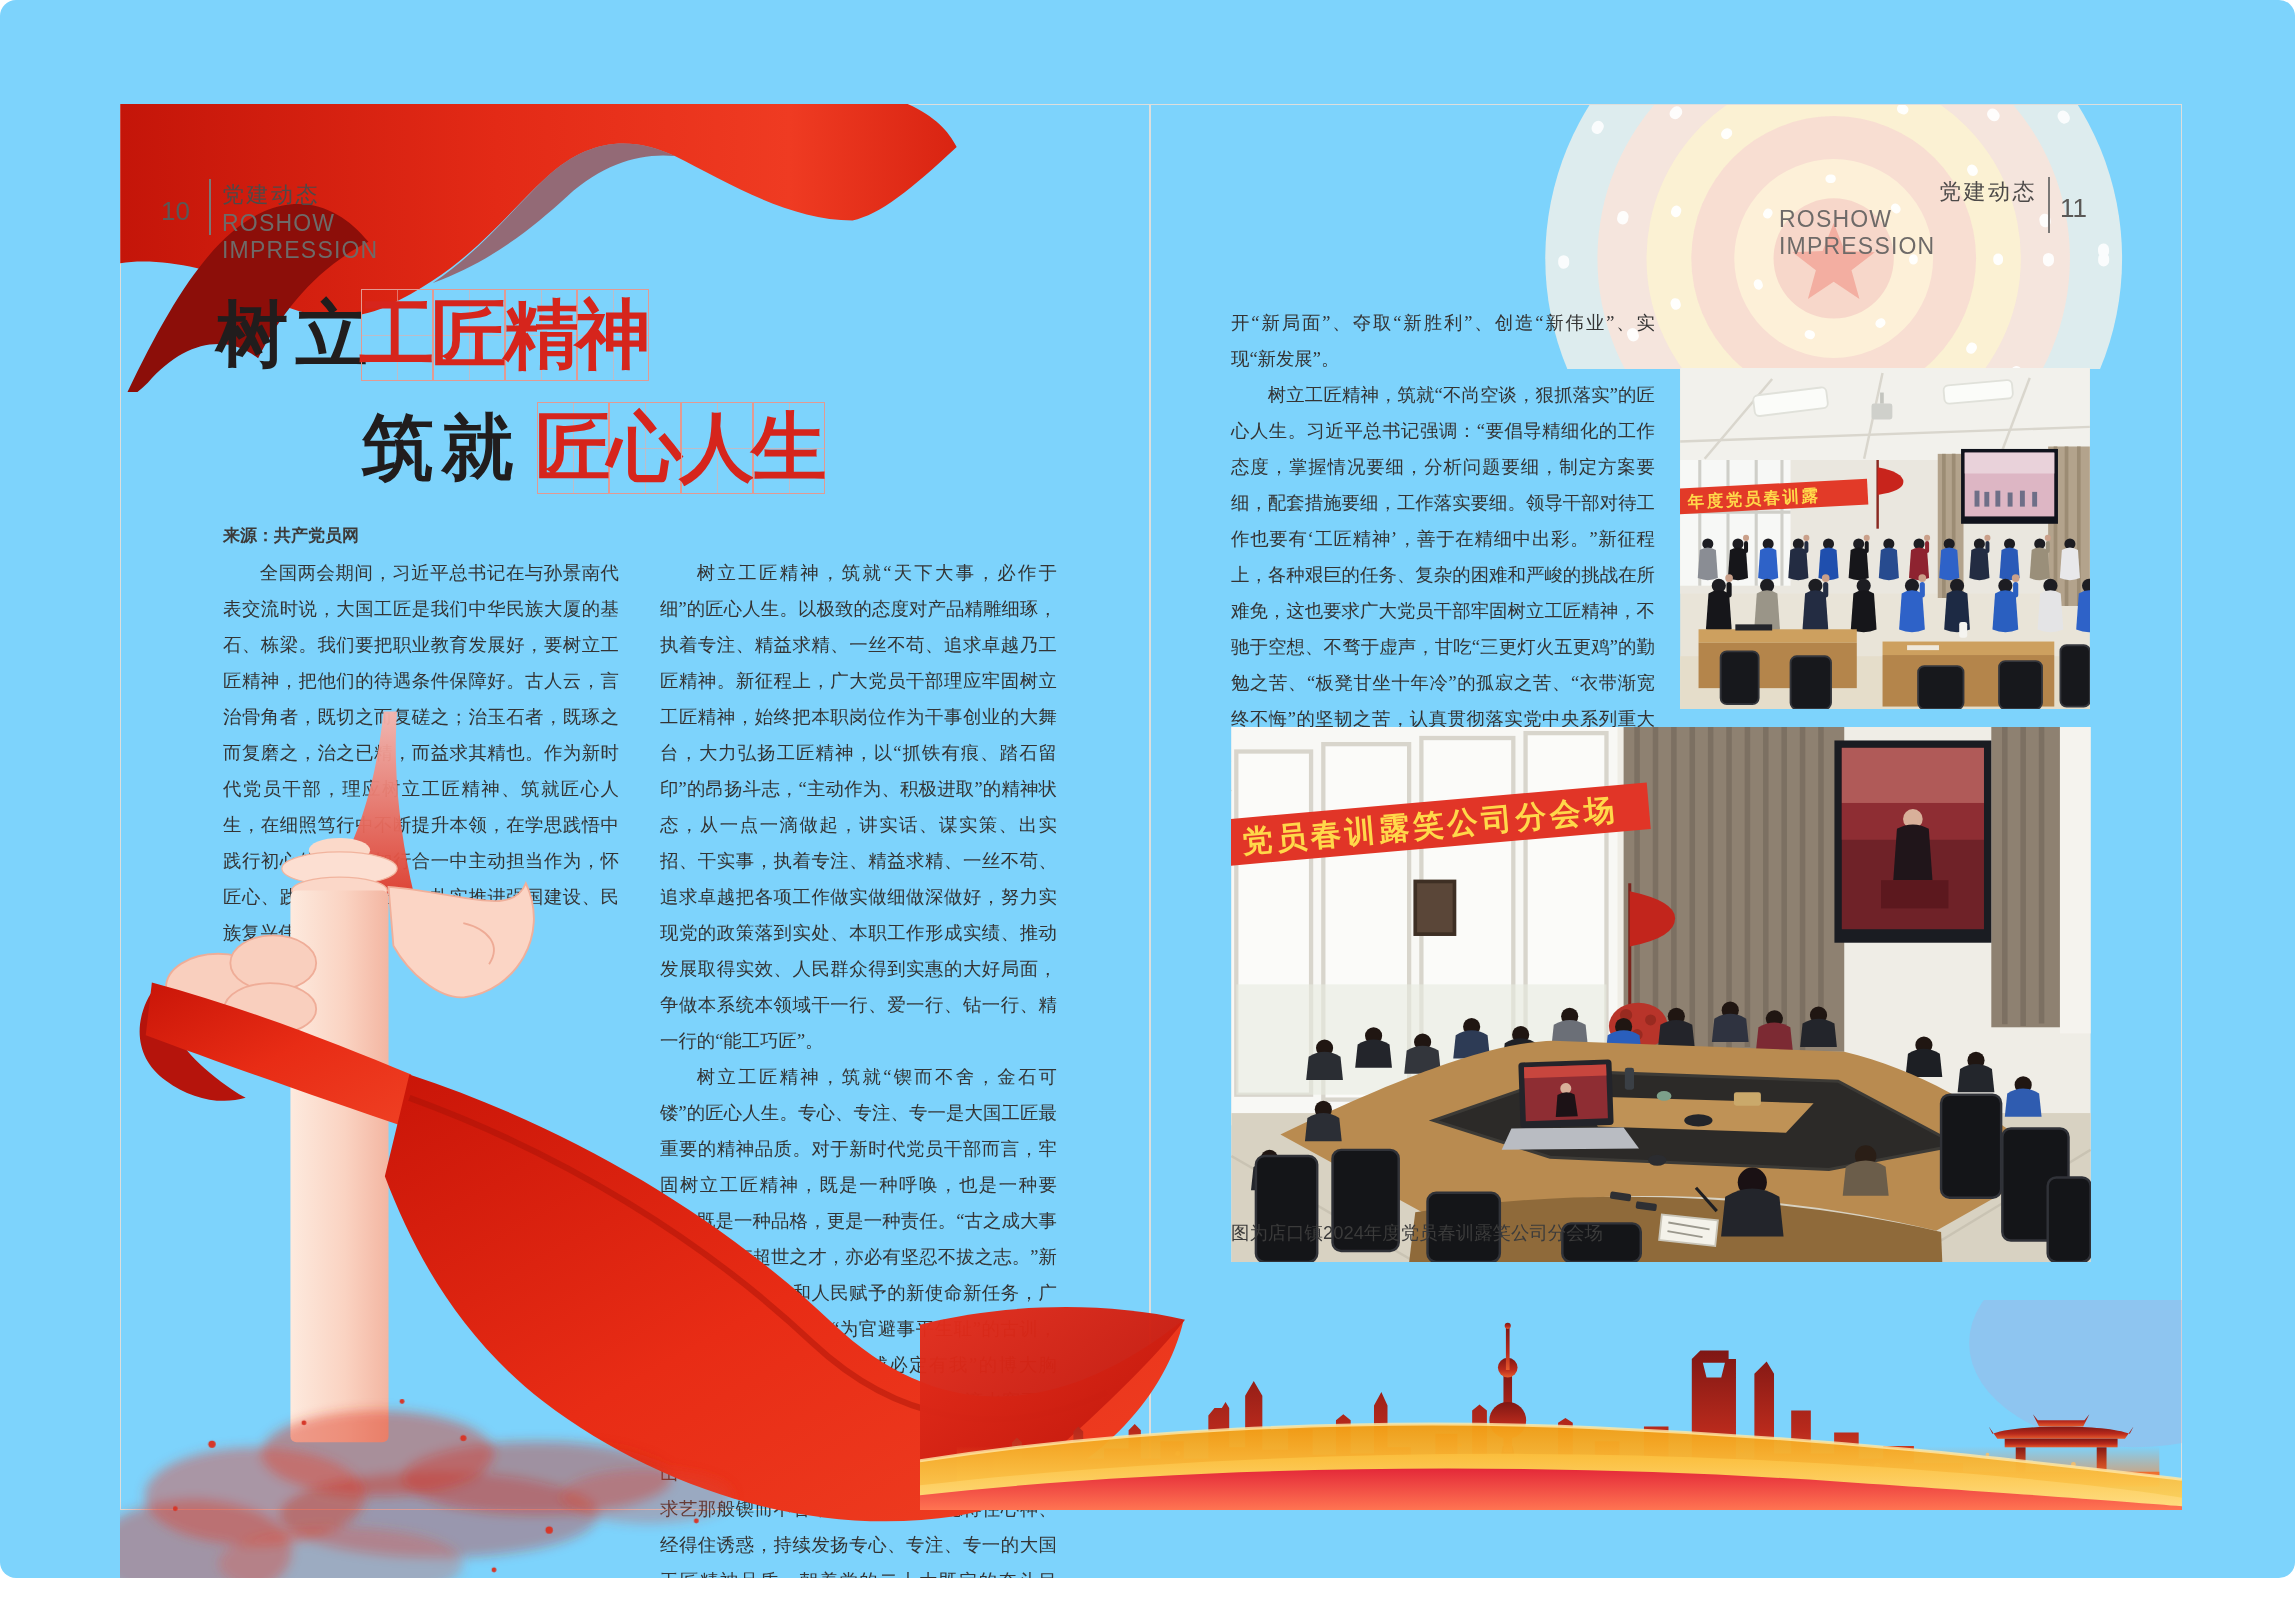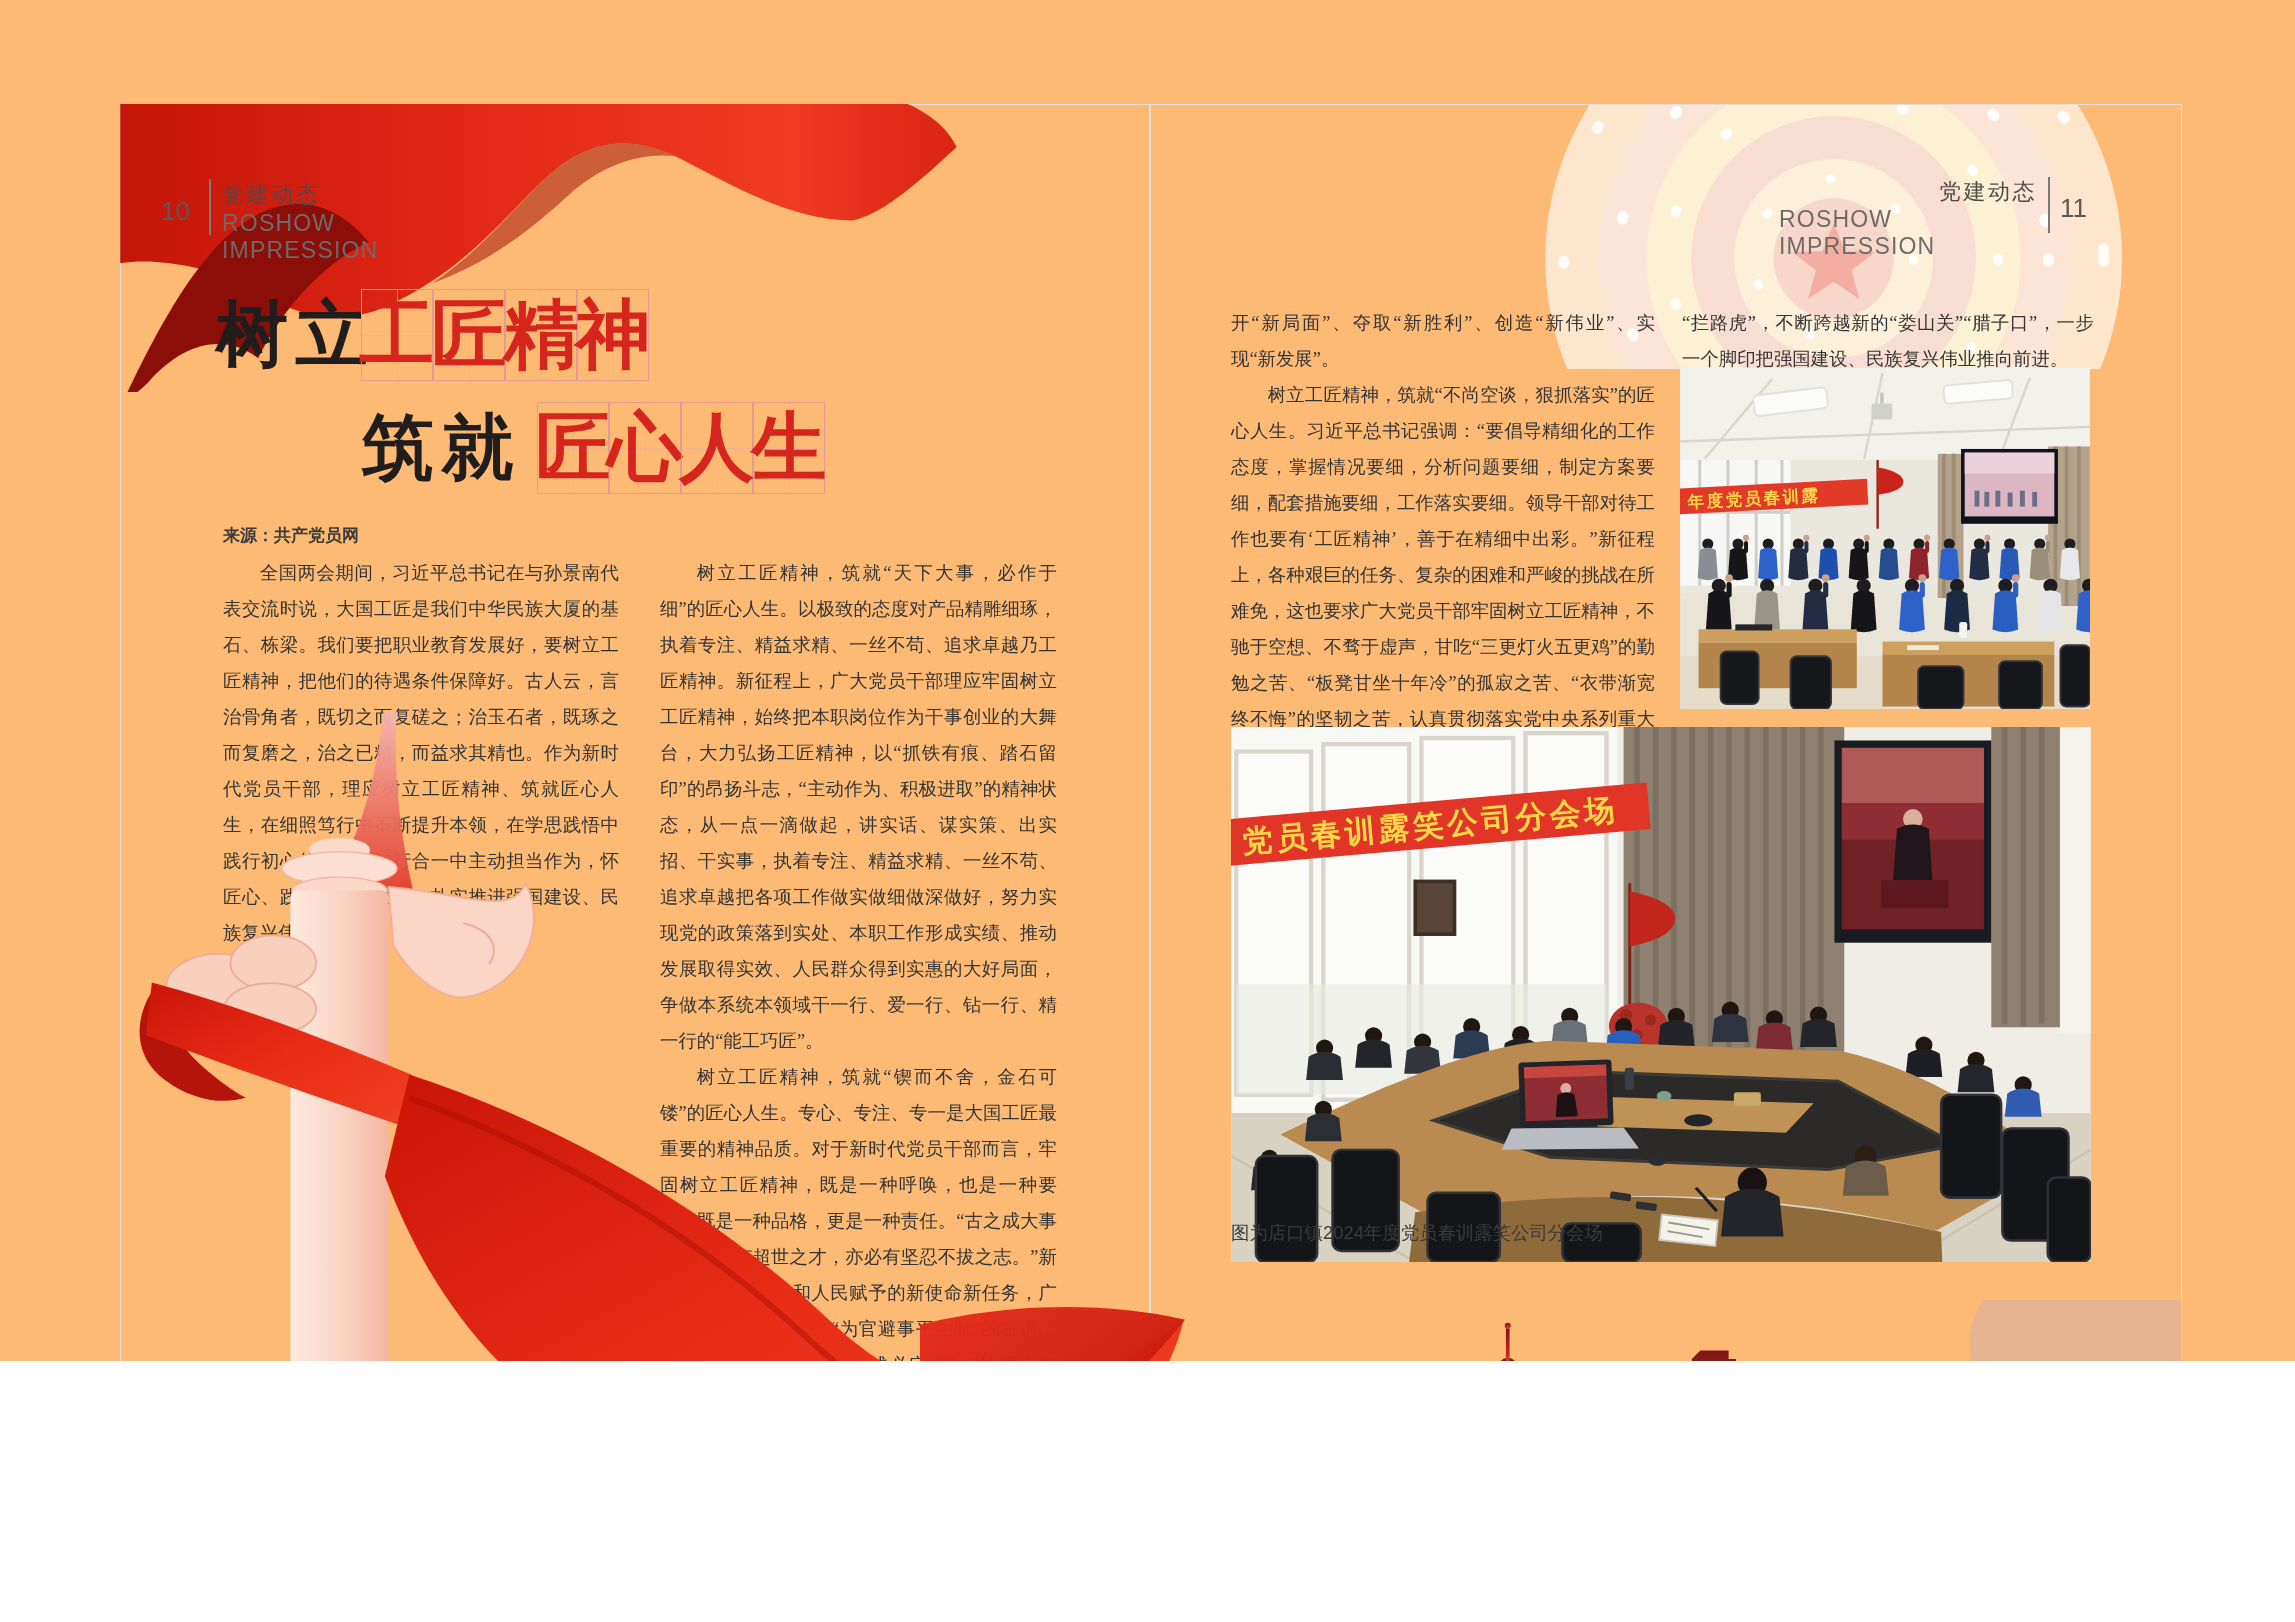--- a/index.html
+++ b/index.html
@@ -1,17 +1,17 @@
 <!DOCTYPE html>
 <html style="font-size:9.8px"><head>
 <meta charset="utf-8">
 <style>
   html,body{margin:0;padding:0;background:#ffffff;}
-  .canvas{position:relative;width:2295px;height:1361px;background:#fdba74;overflow:hidden;
-          font-family:"Liberation Serif", serif;}
+  .canvas{position:relative;width:2295px;height:1578px;background:#7dd3fc;overflow:hidden;
+          font-family:"Liberation Serif", serif;border-radius:16px;}
   .page{position:absolute;top:104px;height:1406px;background:transparent;border:0.6px solid #dededc;box-sizing:border-box;}
   #page-left{left:120px;width:1030px;}
   #page-right{left:1150px;width:1032px;}
   .abs{position:absolute;}
   svg{display:block;}
   
   .hdr-num{font-family:"Liberation Sans",sans-serif;font-size:26px;color:#5a5856;}
   .hdr-cn{font-family:"Liberation Sans",sans-serif;font-size:22px;color:#4d4a49;letter-spacing:2.5px;text-align:right;}
   .hdr-en{font-family:"Liberation Sans",sans-serif;font-size:23px;color:#6e6a68;letter-spacing:1.2px;}
   .hdr-bar{width:1.8px;background:#7a7876;}
@@ -193,23 +193,20 @@
       <circle cx="460" cy="1145" r="4"></circle>
         <circle cx="940" cy="1340" r="4"></circle>
         <circle cx="610" cy="1420" r="4"></circle>
     </g>
   </svg>
 
   <div class="abs col" style="left:1231px;top:305px;width:424px;">
     <p>开“新局面”、夺取“新胜利”、创造“新伟业”、实现“新发展”。</p>
     <p class="ind">树立工匠精神，筑就“不尚空谈，狠抓落实”的匠心人生。习近平总书记强调：“要倡导精细化的工作态度，掌握情况要细，分析问题要细，制定方案要细，配套措施要细，工作落实要细。领导干部对待工作也要有‘工匠精神’，善于在精细中出彩。”新征程上，各种艰巨的任务、复杂的困难和严峻的挑战在所难免，这也要求广大党员干部牢固树立工匠精神，不驰于空想、不骛于虚声，甘吃“三更灯火五更鸡”的勤勉之苦、“板凳甘坐十年冷”的孤寂之苦、“衣带渐宽终不悔”的坚韧之苦，认真贯彻落实党中央系列重大决策部署，特别是在深化改革、乡村振兴、生态环保、基层治理等重点工作中，自觉将工匠精神融入责任担当，坚决啃下一切“硬骨头”，拿下一切</p>
   </div>
-  <div class="abs col" style="left:1682px;top:305px;width:412px;">
-    <p>“拦路虎”，不断跨越新的“娄山关”“腊子口”，一步一个脚印把强国建设、民族复兴伟业推向前进。</p>
-  </div>
 
   <svg class="abs" style="left:1680px;top:368px;" width="410" height="341" viewBox="0 0 668 556">
     <rect width="668" height="556" fill="#e9e4d8"></rect>
 
     <rect width="668" height="150" fill="#f2f1ec"></rect>
     <g stroke="#d9d6cd" stroke-width="4" fill="none">
       <path d="M40,148 L150,18"></path>
         <path d="M300,148 L330,8"></path>
         <path d="M520,148 L570,16"></path>
       <path d="M0,120 L668,96"></path>

